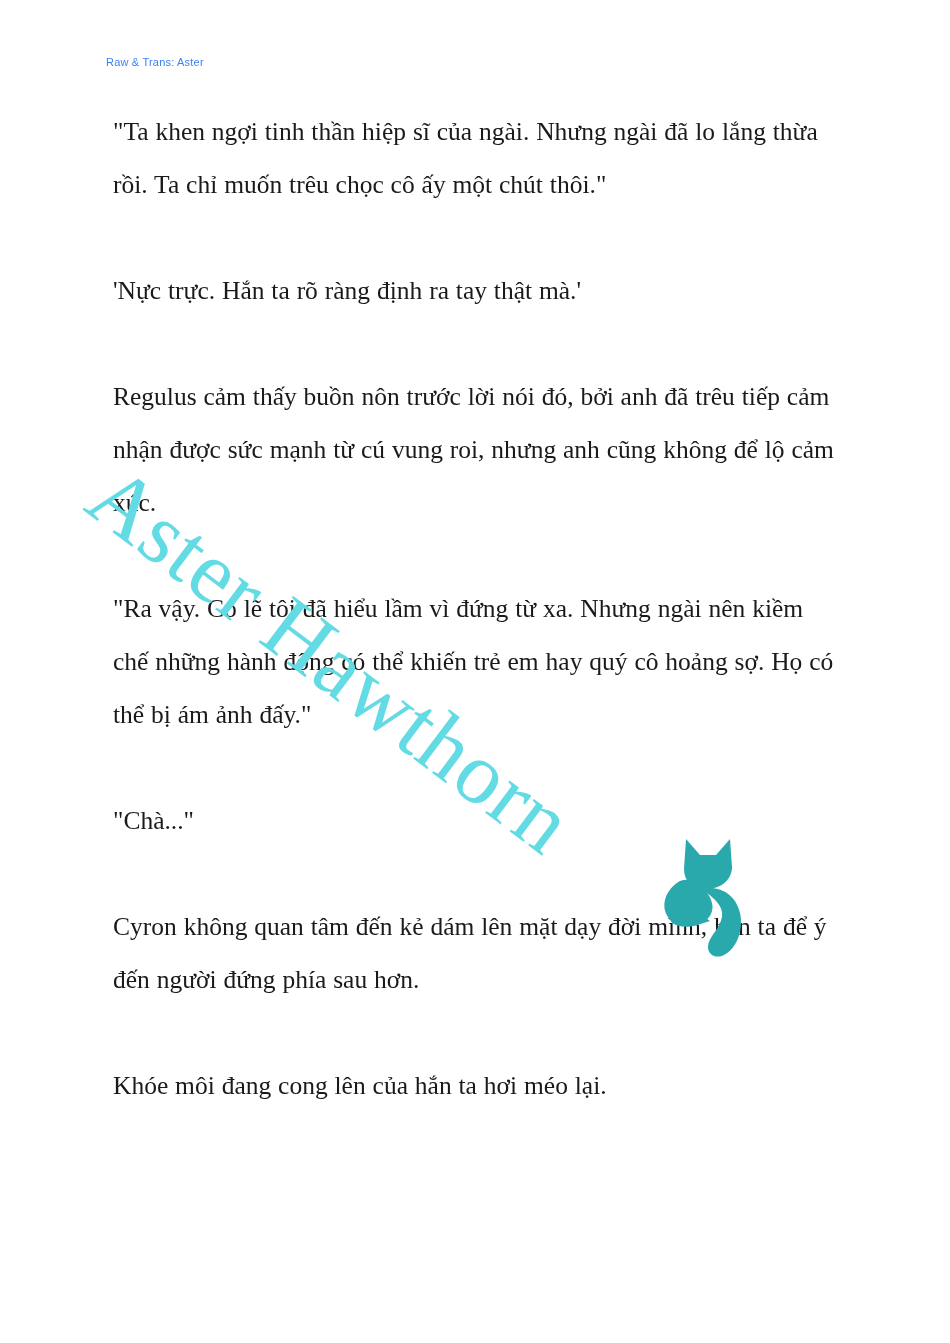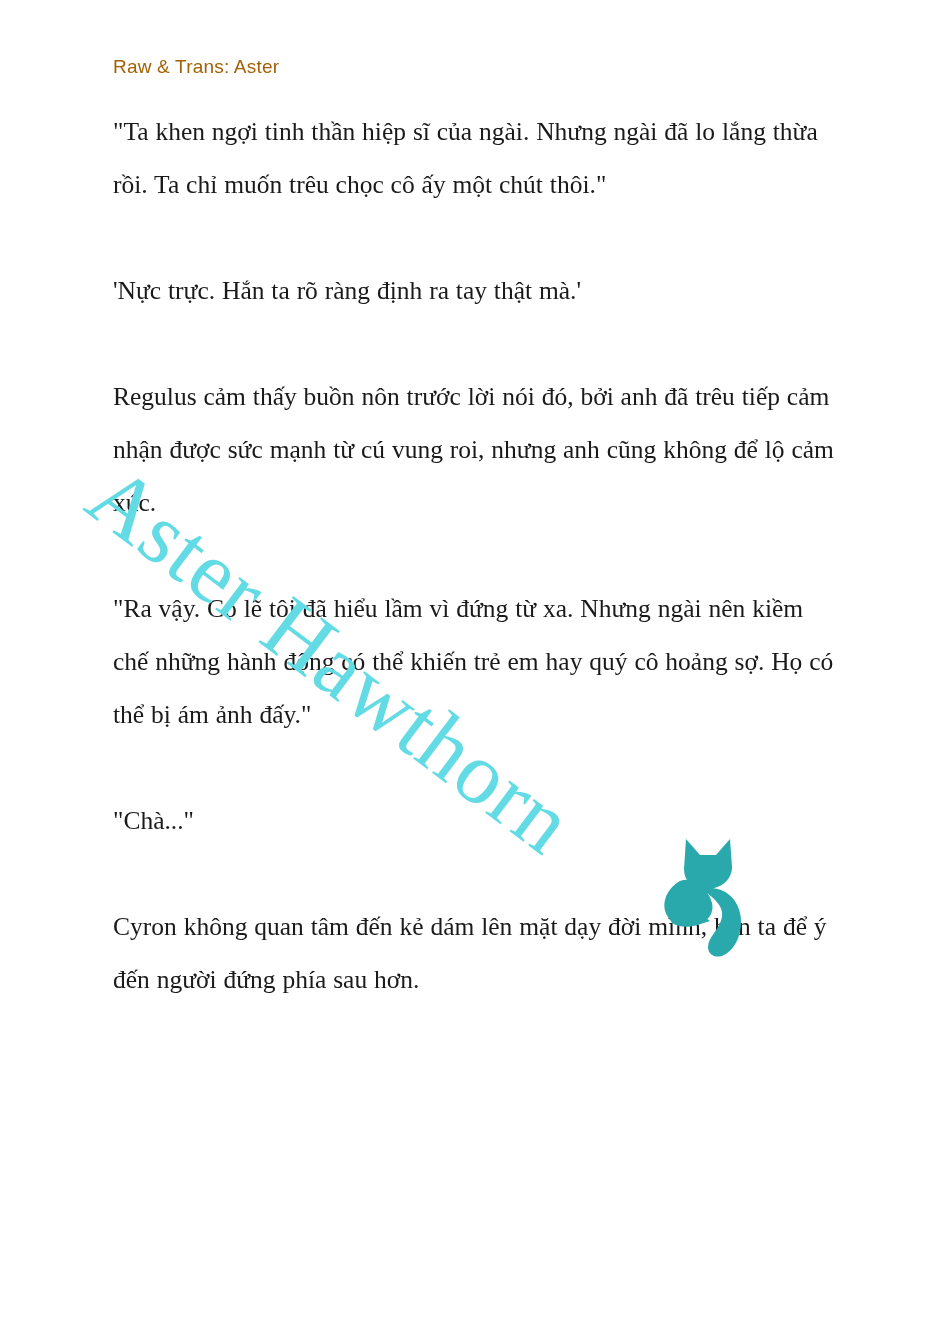--- a/index.html
+++ b/index.html
@@ -13,24 +13,24 @@
   .page {
     position: relative;
     width: 950px;
     height: 1343px;
     background: #ffffff;
     overflow: hidden;
   }
   .header {
     position: absolute;
     top: 56px;
-    left: 113px;
+    left: 106px;
     font-family: "Liberation Sans", sans-serif;
-    font-size: 19px;
-    color: #a16207;
+    font-size: 11px;
+    color: #3b82f6;
     letter-spacing: 0.2px;
   }
   .content {
     position: absolute;
     top: 105px;
     left: 113px;
     width: 724px;
   }
   .para {
     font-family: "Liberation Serif", serif;
@@ -80,20 +80,21 @@
 
   <div class="header">Raw &amp; Trans: Aster</div>
 
   <div class="content">
     <p class="para">"Ta khen ngợi tinh thần hiệp sĩ của ngài. Nhưng ngài đã lo lắng thừa rồi. Ta chỉ muốn trêu chọc cô ấy một chút thôi."</p>
     <p class="para">'Nực trực. Hắn ta rõ ràng định ra tay thật mà.'</p>
     <p class="para">Regulus cảm thấy buồn nôn trước lời nói đó, bởi anh đã trêu tiếp cảm nhận được sức mạnh từ cú vung roi, nhưng anh cũng không để lộ cảm xúc.</p>
     <p class="para">"Ra vậy. Có lẽ tôi đã hiểu lầm vì đứng từ xa. Nhưng ngài nên kiềm chế những hành động có thể khiến trẻ em hay quý cô hoảng sợ. Họ có thể bị ám ảnh đấy."</p>
     <p class="para">"Chà..."</p>
     <p class="para">Cyron không quan tâm đến kẻ dám lên mặt dạy đời mình, hắn ta để ý đến người đứng phía sau hơn.</p>
+    <p class="para last">Khóe môi đang cong lên của hắn ta hơi méo lại.</p>
   </div>
 
   <div class="watermark">
     <div class="watermark-text">Aster Hawthorn</div>
     <svg class="watermark-cat" viewBox="0 0 140 140">
       <g fill="#2aa9ac">
         <path d="M36 14 L34 44 C34 56 42 64 56 64 C72 64 82 54 82 42 L80 14 L66 30 L50 30 Z"></path>
         <path d="M30 56 C16 64 10 80 18 92 C24 102 40 104 52 98 C60 94 64 86 62 78 C60 68 46 50 30 56 Z"></path>
         <path d="M52 64 C70 60 86 70 90 88 C94 106 86 124 74 130 C66 134 58 130 58 122 C58 112 70 104 72 92 C74 80 62 72 52 64 Z"></path>
         <path d="M60 96 C48 100 36 104 26 100 C20 98 18 92 24 90 C34 86 50 88 60 96 Z"></path>

